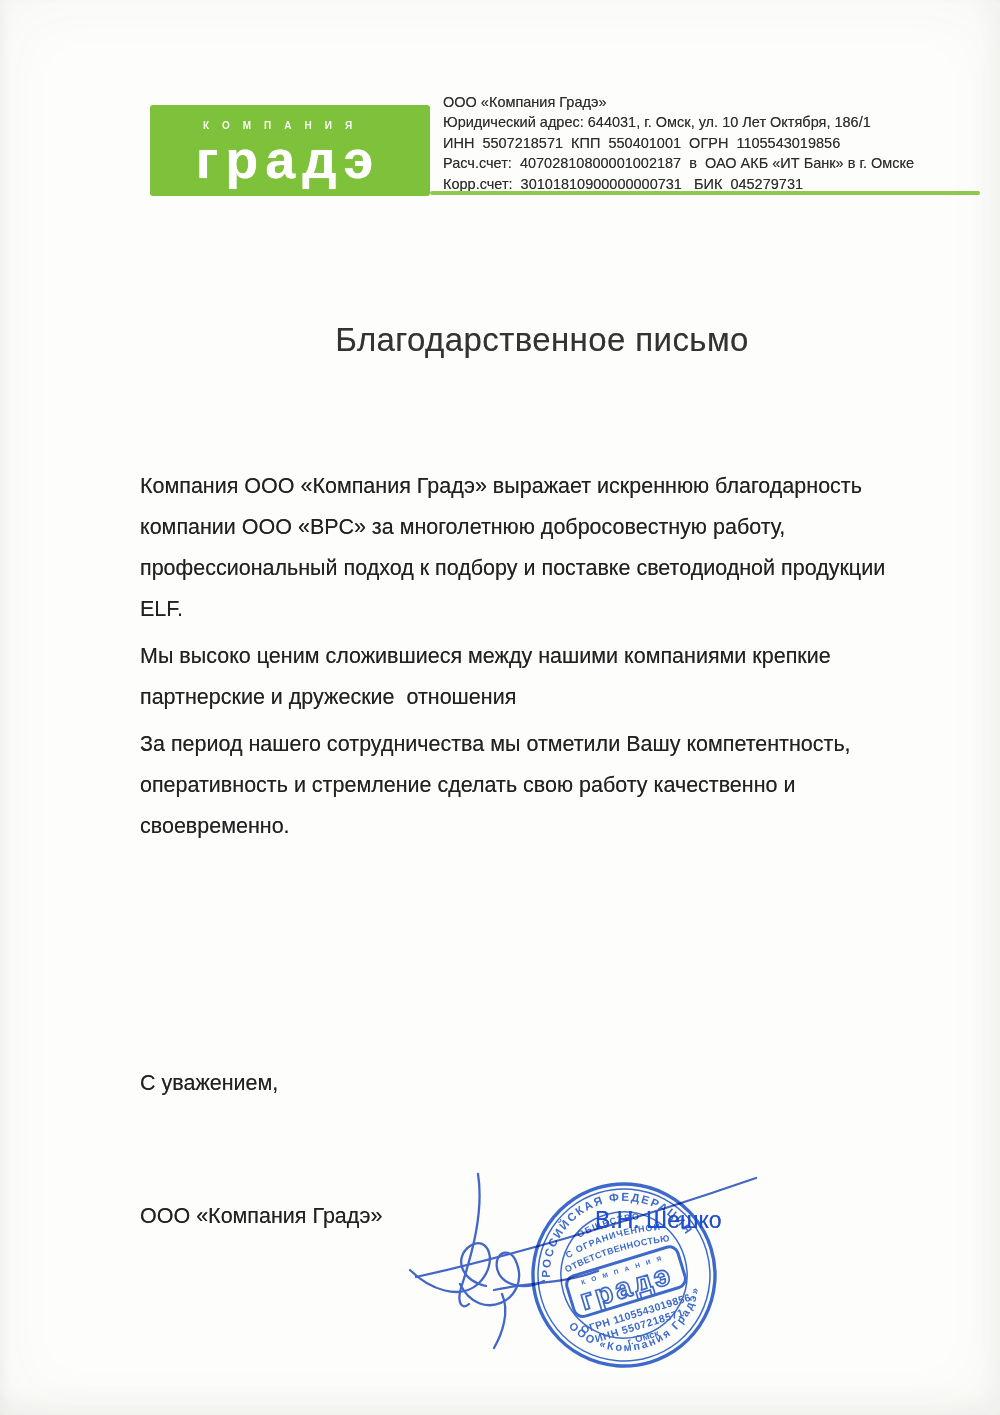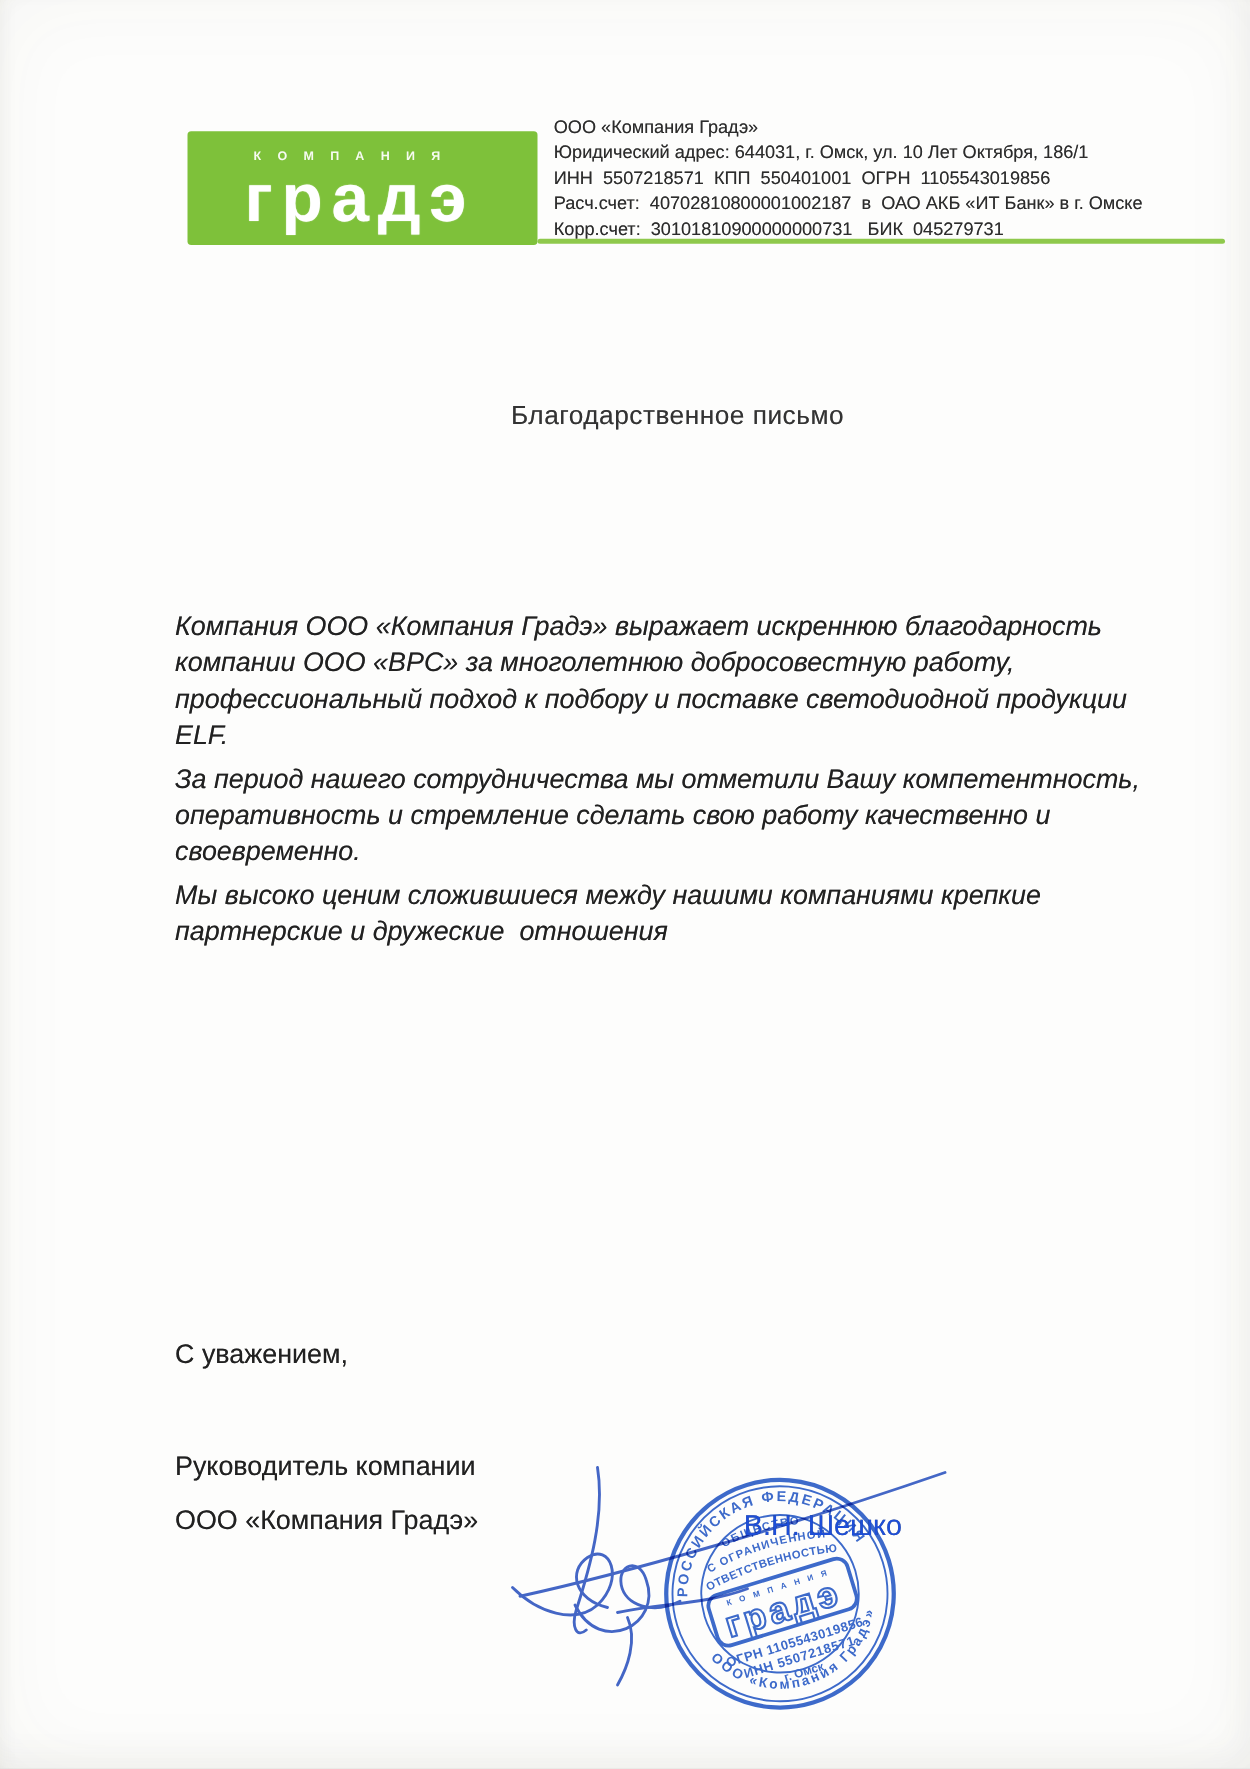--- a/index.html
+++ b/index.html
@@ -40,30 +40,29 @@
   }
   .hdr-rule{
     position:absolute;left:430px;top:191px;width:550px;height:4px;
     border-radius:2px;
   }
   
   .title{
     position:absolute;left:0;top:321px;width:100%;
     padding-left:84px;box-sizing:border-box;
     text-align:center;
-    font-size:21px;color:#333;
+    font-size:33px;color:#333;
     letter-spacing:.4px;
     text-shadow:0 0 .4px rgba(0,0,0,.4);
   }
   
   .body-text{
-    position:absolute;left:140px;top:487px;width:800px;
-    font-size:21.5px;line-height:29px;
+    position:absolute;left:140px;top:466px;width:800px;
+    font-size:21.5px;line-height:41px;
     text-shadow:0 0 .5px rgba(0,0,0,.5);
-    font-style:italic;
   }
   .para{white-space:pre-wrap;margin:0 0 6px 0;}
   
   .closing-line{
     position:absolute;left:140px;
     font-size:21.5px;
     text-shadow:0 0 .5px rgba(0,0,0,.5);
   }
   .salutation{top:1071px;text-align:center;}
   .role1{top:1161px;}
@@ -94,29 +93,28 @@
 Корр.счет:  30101810900000000731   БИК  045279731</div>
   <div class="hdr-rule" id="hdrRule" style="background: rgb(143, 201, 76);"></div>
 
   <div class="title">Благодарственное письмо</div>
 
   <div class="body-text">
     <p class="para">Компания ООО «Компания Градэ» выражает искреннюю благодарность
 компании ООО «ВРС» за многолетнюю добросовестную работу,
 профессиональный подход к подбору и поставке светодиодной продукции
 ELF.</p>
+    <p class="para">Мы высоко ценим сложившиеся между нашими компаниями крепкие
+партнерские и дружеские  отношения</p>
     <p class="para">За период нашего сотрудничества мы отметили Вашу компетентность,
 оперативность и стремление сделать свою работу качественно и
 своевременно.</p>
-    <p class="para">Мы высоко ценим сложившиеся между нашими компаниями крепкие
-партнерские и дружеские  отношения</p>
   </div>
 
   <div class="closing-line salutation">С уважением,</div>
-  <div class="closing-line role1">Руководитель компании</div>
   <div class="closing-line role2">ООО «Компания Градэ»</div>
   <div class="signer">В.Н. Шешко</div>
 
   <svg class="signature-svg" width="380" height="200" viewBox="0 0 380 200">
     <g fill="none" stroke="#3056c0" stroke-width="2.3" stroke-linecap="round" opacity="0.9">
       <path d="M 80,12 C 86,50 74,92 63,126 C 59,139 63,149 71,142"></path>
       <path d="M 12,108 C 32,128 62,138 80,122 C 102,101 90,72 72,84 C 56,95 62,118 88,124"></path>
       <path d="M 62,122 C 82,163 132,138 119,102 C 113,83 96,90 99,106 C 102,122 124,130 146,119"></path>
       <path d="M 18,115 C 100,97 225,62 358,16"></path>
       <path d="M 96,128 C 132,120 165,122 200,109"></path>

